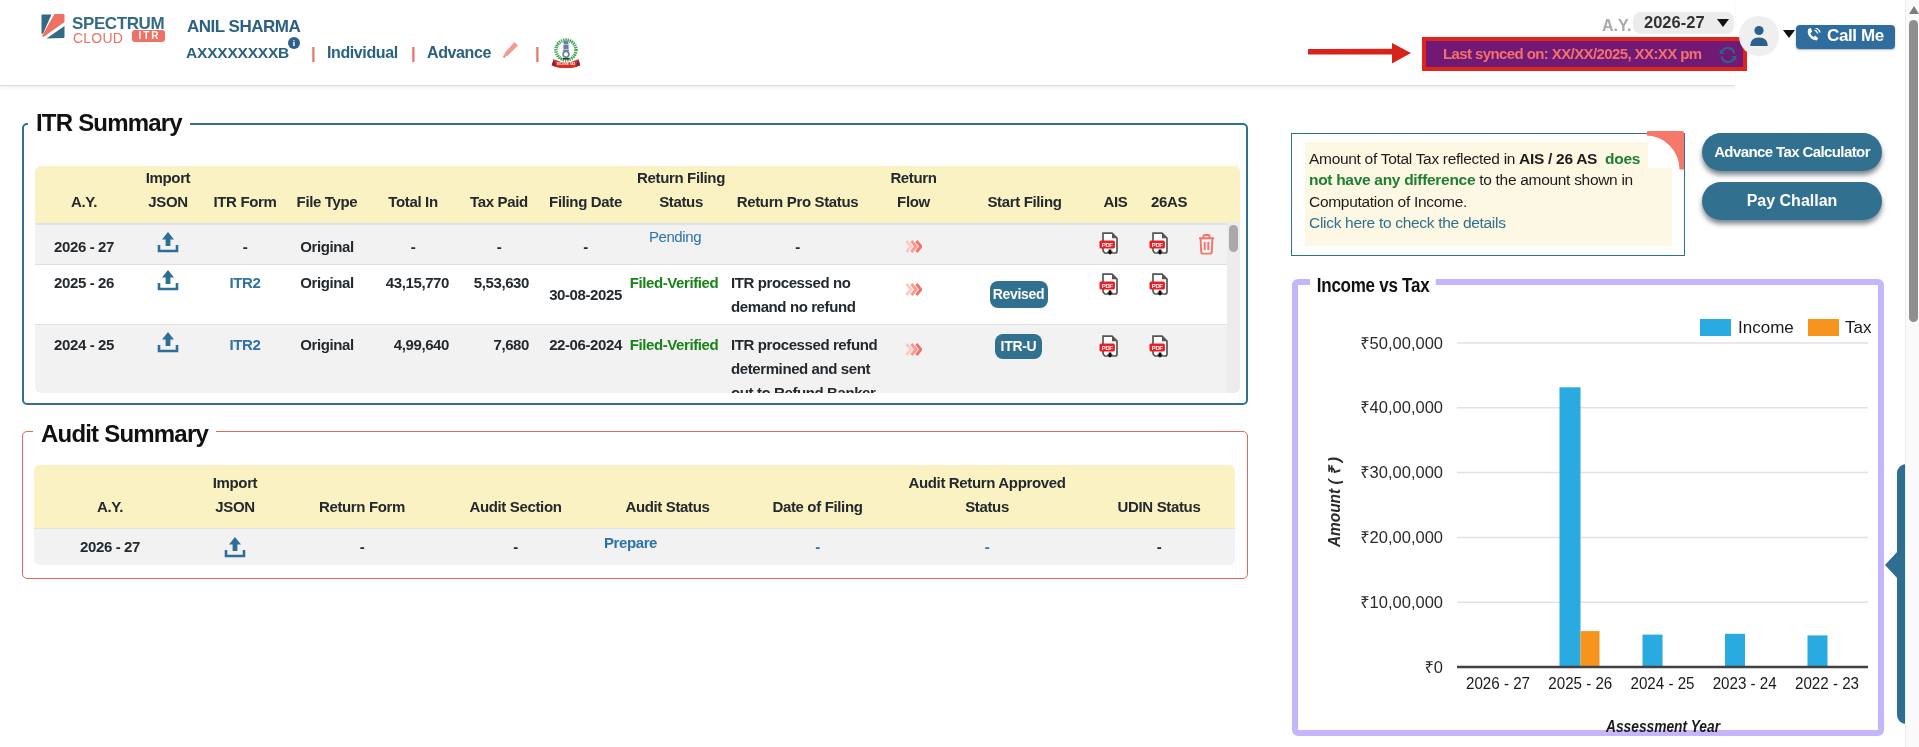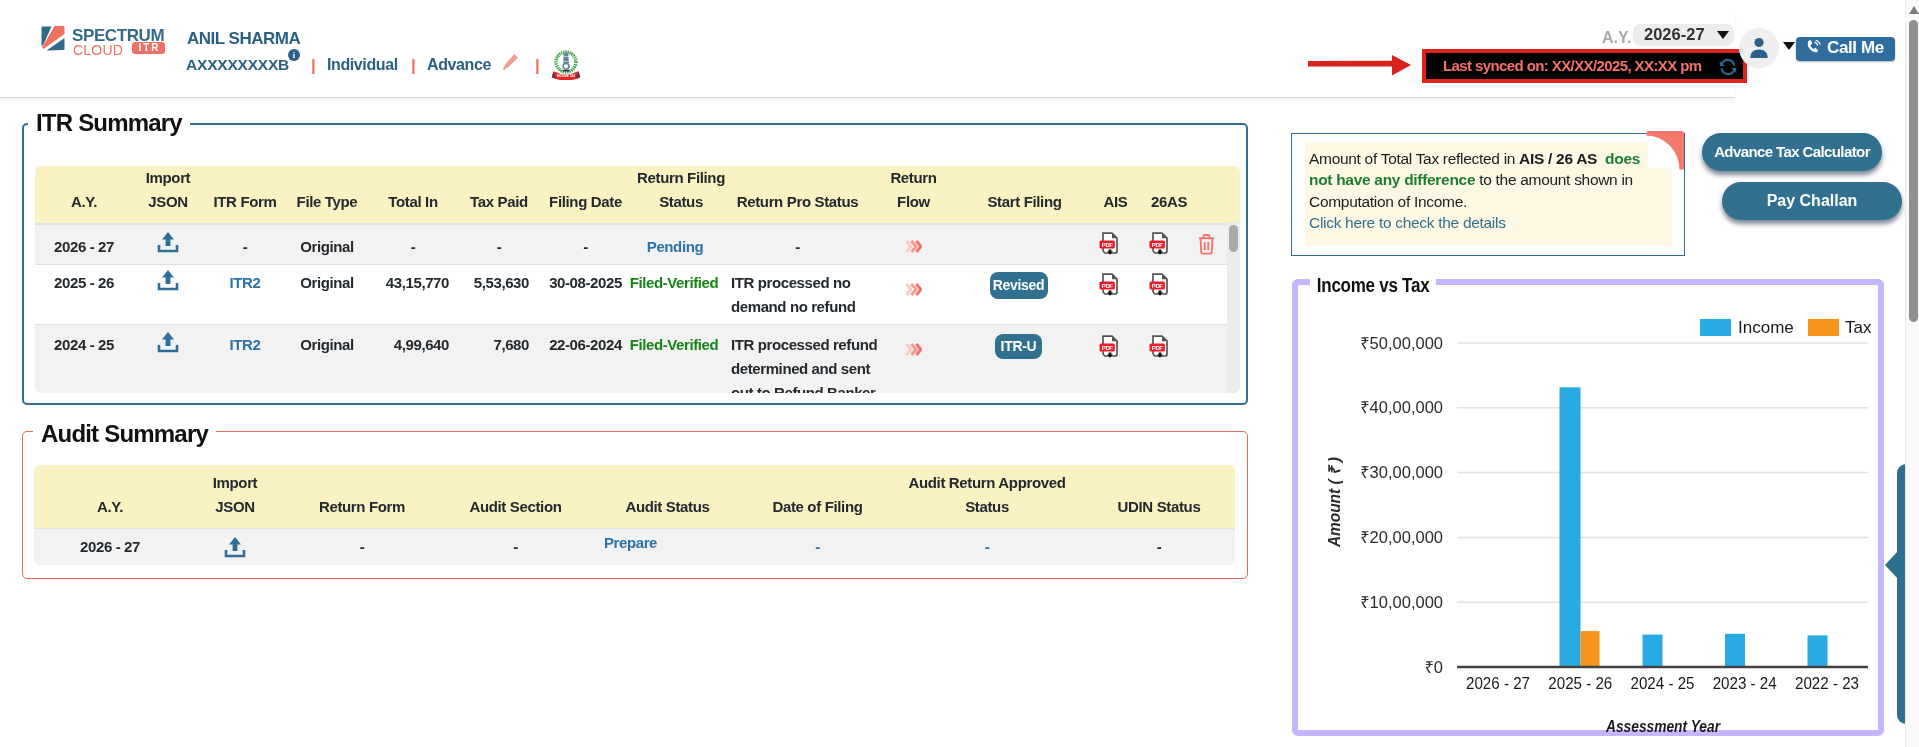--- a/index.html
+++ b/index.html
@@ -17,21 +17,21 @@
   table.grid td.blue, .blue { color:#2d72a9 !important; }
   table.grid td.green, .green { color:#178417 !important; }
   .num { text-align:right !important; padding-right:10px !important; }
   .pill { display:inline-block; background:#31708f; color:#fff; font-weight:700;
     border-radius:8px; font-size:14px; letter-spacing:-0.3px; }
 </style>
 </head>
 <body>
 <div id="page" style="position:relative;width:1919px;height:747px;">
 
-<div class="abs" id="header" style="left:0;top:0;width:1735px;height:86px;background:#fff;border-bottom:1px solid #dcdcdc;box-shadow:0 2px 3px rgba(0,0,0,0.06);z-index:5;margin-top:12px;">
+<div class="abs" id="header" style="left:0;top:0;width:1735px;height:86px;background:#fff;border-bottom:1px solid #dcdcdc;box-shadow:0 2px 3px rgba(0,0,0,0.06);z-index:5;">
 
   <svg class="abs" style="left:40px;top:13px;" width="27" height="28" viewBox="0 0 27 28">
     <path d="M1.5,2.5 Q1.5,1.5 2.5,1.5 L11.5,1.5 L3.5,19.5 L1.5,21.5 Z" fill="#336b87"></path>
     <path d="M14.5,1 L23.5,1 Q24.5,1 24.5,2 L24.5,9 L3.5,24 L2,22.7 Z" fill="#ee7164"></path>
     <path d="M24.5,13 L24.5,24 Q24.5,25 23.5,25 L6.5,25.5 Z" fill="#336b87"></path>
   </svg>
   <div class="abs" style="left:72px;top:14px;font-size:17px;font-weight:700;color:#336b87;letter-spacing:-0.4px;">SPECTRUM</div>
   <div class="abs" style="left:73px;top:29.5px;font-size:14px;font-weight:400;color:#ee7164;letter-spacing:0.2px;text-align:center;">CLOUD</div>
   <div class="abs" style="left:132px;top:30px;width:33px;height:12px;background:#ee7164;border-radius:3px;color:#fff;font-size:10px;font-weight:700;letter-spacing:2px;text-align:center;line-height:12px;padding-left:2px;">ITR</div>
 
@@ -68,21 +68,21 @@
   <div class="abs" style="left:1602px;top:17px;font-size:16px;font-weight:700;color:#a9a9a9;">A.Y.</div>
   <div class="abs" style="left:1633px;top:12px;width:101px;height:22px;background:#ececec;border-radius:8px;">
     <span class="abs" style="left:11px;top:1px;font-size:16.5px;font-weight:600;color:#333;">2026-27</span>
     <span class="abs" style="left:84px;top:7px;width:0;height:0;border-left:6px solid transparent;border-right:6px solid transparent;border-top:8px solid #111;"></span>
   </div>
 
   <svg class="abs" style="left:1308px;top:41px;" width="104" height="24" viewBox="0 0 104 24">
     <path d="M0,8 L84,7.8 L84,2 L103,12 L84,22.5 L84,13.5 L0,13.5 Z" fill="#d8231d"></path>
   </svg>
 
-  <div class="abs" style="left:1422px;top:37px;width:325px;height:34px;border:4px solid #e0241b;background:#000000;">
+  <div class="abs" style="left:1422px;top:37px;width:325px;height:34px;border:4px solid #e0241b;background:#701a75;">
     <span class="abs" style="left:17px;top:4px;font-size:15px;font-weight:700;color:#f4716a;letter-spacing:-0.6px;">Last synced on: XX/XX/2025, XX:XX pm</span>
     <svg class="abs" style="left:293px;top:5px;" width="18" height="18" viewBox="0 0 18 18">
       <path d="M16.4,7.5 A7.6,7.6 0 0 0 2.3,4.5 L0.8,3 L0.8,8 L5.8,8 L3.9,6.1 A5.5,5.5 0 0 1 14.2,7.5 Z" fill="#2d618b"></path>
       <path d="M1.6,10.5 A7.6,7.6 0 0 0 15.7,13.5 L17.2,15 L17.2,10 L12.2,10 L14.1,11.9 A5.5,5.5 0 0 1 3.8,10.5 Z" fill="#2d618b"></path>
     </svg>
   </div>
 
   <div class="abs" style="left:1739px;top:16px;width:40px;height:40px;border-radius:50%;background:#efefef;"></div>
   <svg class="abs" style="left:1749px;top:25px;" width="20" height="22" viewBox="0 0 20 22">
     <circle cx="10" cy="5.5" r="4.6" fill="#2d618b"></circle>
@@ -141,21 +141,21 @@
         <td style="padding-top:10px;">2026 - 27</td>
         <td style="padding-top:6px;"><svg width="22" height="24" viewBox="0 0 22 24">
                   <path d="M11,1 L17,8.4 L13.4,8.4 L13.4,15 L8.6,15 L8.6,8.4 L5,8.4 Z" fill="#2e6e99"></path>
                   <path d="M2,14 L2,20 L20,20 L20,14" fill="none" stroke="#2e6e99" stroke-width="2.6"></path>
                 </svg></td>
         <td style="padding-top:10px;">-</td>
         <td style="padding-top:10px;">Original</td>
         <td style="padding-top:10px;">-</td>
         <td style="padding-top:10px;">-</td>
         <td style="padding-top:10px;">-</td>
-        <td class="blue" style="padding-top:10px;font-weight:700;"><span style="position:relative;left:-6px;">Pending</span></td>
+        <td class="blue" style="font-weight:400;"><span style="position:relative;left:-6px;">Pending</span></td>
         <td style="padding-top:10px;">-</td>
         <td style="padding-top:11px;"><svg width="17" height="13" viewBox="0 0 17 13">
                   <g fill="none" stroke-width="2.9">
                     <path d="M1.4,1 L6,6.5 L1.4,12" stroke="#fbccc5"></path>
                     <path d="M6.4,1 L11,6.5 L6.4,12" stroke="#f89a8d"></path>
                     <path d="M11.4,1 L16,6.5 L11.4,12" stroke="#f4726a"></path>
                   </g>
                 </svg></td>
         <td></td>
         <td style="padding-top:7px;"><svg style="position:relative;left:-7px;" width="20" height="23" viewBox="0 0 20 23">
@@ -185,31 +185,31 @@
       <tr style="background:#fff;height:60px;border-bottom:1px solid #e0e0e0;">
         <td style="padding-top:6px;">2025 - 26</td>
         <td style="padding-top:4px;"><svg width="22" height="24" viewBox="0 0 22 24">
                   <path d="M11,1 L17,8.4 L13.4,8.4 L13.4,15 L8.6,15 L8.6,8.4 L5,8.4 Z" fill="#2e6e99"></path>
                   <path d="M2,14 L2,20 L20,20 L20,14" fill="none" stroke="#2e6e99" stroke-width="2.6"></path>
                 </svg></td>
         <td class="blue" style="padding-top:6px;font-weight:600;">ITR2</td>
         <td style="padding-top:6px;">Original</td>
         <td class="num" style="padding-top:6px;">43,15,770</td>
         <td class="num" style="padding-top:6px;">5,53,630</td>
-        <td style="padding-top:6px;">30-08-2025</td>
+        <td style="padding-top:18px;">30-08-2025</td>
         <td class="green" style="padding-top:6px;"><span style="position:relative;left:-7px;">Filed-Verified</span></td>
         <td style="padding-top:6px;text-align:left;padding-left:1px;font-weight:600;white-space:nowrap;">ITR processed no<br>demand no refund</td>
         <td style="padding-top:14px;"><svg width="17" height="13" viewBox="0 0 17 13">
                   <g fill="none" stroke-width="2.9">
                     <path d="M1.4,1 L6,6.5 L1.4,12" stroke="#fbccc5"></path>
                     <path d="M6.4,1 L11,6.5 L6.4,12" stroke="#f89a8d"></path>
                     <path d="M11.4,1 L16,6.5 L11.4,12" stroke="#f4726a"></path>
                   </g>
                 </svg></td>
-        <td style="padding-top:7px;"><span class="pill" style="width:58px;height:27px;line-height:27px;position:relative;left:-6px;">Revised</span></td>
+        <td style="padding-top:16px;"><span class="pill" style="width:58px;height:27px;line-height:27px;position:relative;left:-6px;">Revised</span></td>
         <td style="padding-top:8px;"><svg style="position:relative;left:-7px;" width="20" height="23" viewBox="0 0 20 23">
                   <path d="M4,1.2 L13,1.2 L18,6.2 L18,19 Q18,21 16,21 L6,21 Q4,19.8 4,18 Z" fill="#fff" stroke="#555" stroke-width="1.7"></path>
                   <path d="M13,1.2 L13,6.2 L18,6.2 Z" fill="#555"></path>
                   <rect x="0.5" y="8.6" width="15.4" height="8" rx="1.6" fill="#ec1c24"></rect>
                   <text x="8.2" y="14.8" font-size="6" font-weight="bold" fill="#fff" text-anchor="middle">PDF</text>
                   <path d="M9.6,17.6 L12.4,17.6 L12.4,19.6 L14,19.6 L11,22.8 L8,19.6 L9.6,19.6 Z" fill="#111"></path>
                 </svg></td>
         <td style="padding-top:8px;"><svg style="position:relative;left:-10px;" width="20" height="23" viewBox="0 0 20 23">
                   <path d="M4,1.2 L13,1.2 L18,6.2 L18,19 Q18,21 16,21 L6,21 Q4,19.8 4,18 Z" fill="#fff" stroke="#555" stroke-width="1.7"></path>
                   <path d="M13,1.2 L13,6.2 L18,6.2 Z" fill="#555"></path>
@@ -310,21 +310,21 @@
 <div class="abs" style="left:1291px;top:133px;width:394px;height:123px;border:1.5px solid #31708f;background:#fff;">
   <div class="abs" style="left:13px;top:8px;right:12px;bottom:9px;background:#fdf8e3;"></div>
   <div class="abs" style="right:12px;top:8px;width:24px;height:26px;background:#fff;"></div>
   <svg class="abs" style="right:0px;top:-3.5px;" width="38" height="39" viewBox="0 0 38 39">
     <path d="M1.5,0 L36,0 Q38,0 38,2 L38,38.5 L33.5,38.5 A33.5,34 0 0 0 0.6,4.5 Q0.2,1.5 1.5,0 Z" fill="#f4796b"></path>
   </svg>
   <div class="abs" style="left:17px;top:14px;width:368px;font-size:15.5px;line-height:21.4px;color:#1c1c1c;font-weight:500;letter-spacing:-0.3px;white-space:nowrap;">Amount of Total Tax reflected in <b>AIS / 26 AS</b>&nbsp; <span style="color:#1e7e34;font-weight:700;">does</span><br><span style="color:#1e7e34;font-weight:700;">not have any difference</span> to the amount shown in<br>Computation of Income.<br><span style="color:#31708f;">Click here to check the details</span></div>
 </div>
 
 <div class="abs" style="left:1702px;top:133px;width:180px;height:38px;background:#31708f;border-radius:19px;box-shadow:0 4px 5px rgba(20,40,60,0.55);color:#fff;font-size:15px;font-weight:700;text-align:center;line-height:38px;letter-spacing:-0.6px;">Advance Tax Calculator</div>
-<div class="abs" style="left:1702px;top:182px;width:180px;height:38px;background:#31708f;border-radius:19px;box-shadow:0 4px 5px rgba(20,40,60,0.55);color:#fff;font-size:16px;font-weight:700;text-align:center;line-height:38px;margin-left:20px;">Pay Challan</div>
+<div class="abs" style="left:1702px;top:182px;width:180px;height:38px;background:#31708f;border-radius:19px;box-shadow:0 4px 5px rgba(20,40,60,0.55);color:#fff;font-size:16px;font-weight:700;text-align:center;line-height:38px;">Pay Challan</div>
 
 <div class="fieldset" style="left:1292px;top:279px;width:592px;height:457px;border:6px solid #c4b5fd;border-radius:6px;">
   <span class="legend" style="left:12px;top:-11px;font-size:20px;letter-spacing:-0.3px;transform:scaleX(0.85);transform-origin:0 50%;">Income vs Tax</span>
   <svg class="abs" style="left:0;top:0;" width="590" height="455" viewBox="0 0 590 455">
 
     <rect x="402" y="34" width="31" height="17" fill="#29abe2"></rect>
     <text x="440" y="48" font-size="17" fill="#1a1a1a" font-weight="500">Income</text>
     <rect x="510" y="34" width="31" height="17" fill="#f7941e"></rect>
     <text x="547" y="48" font-size="17" fill="#1a1a1a" font-weight="500">Tax</text>
 

